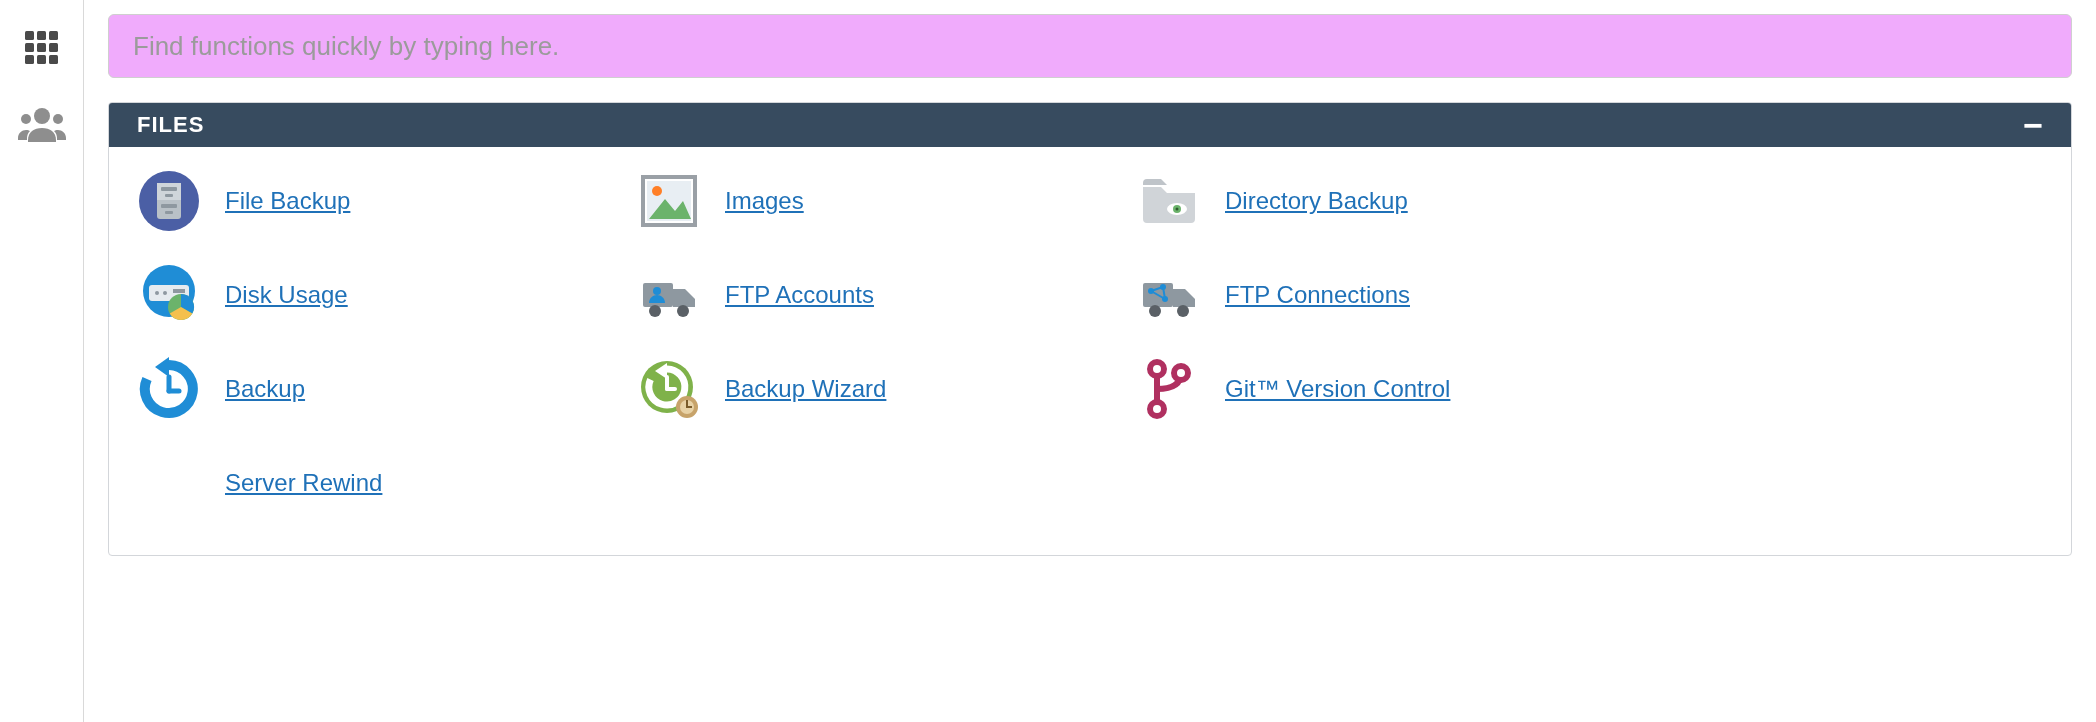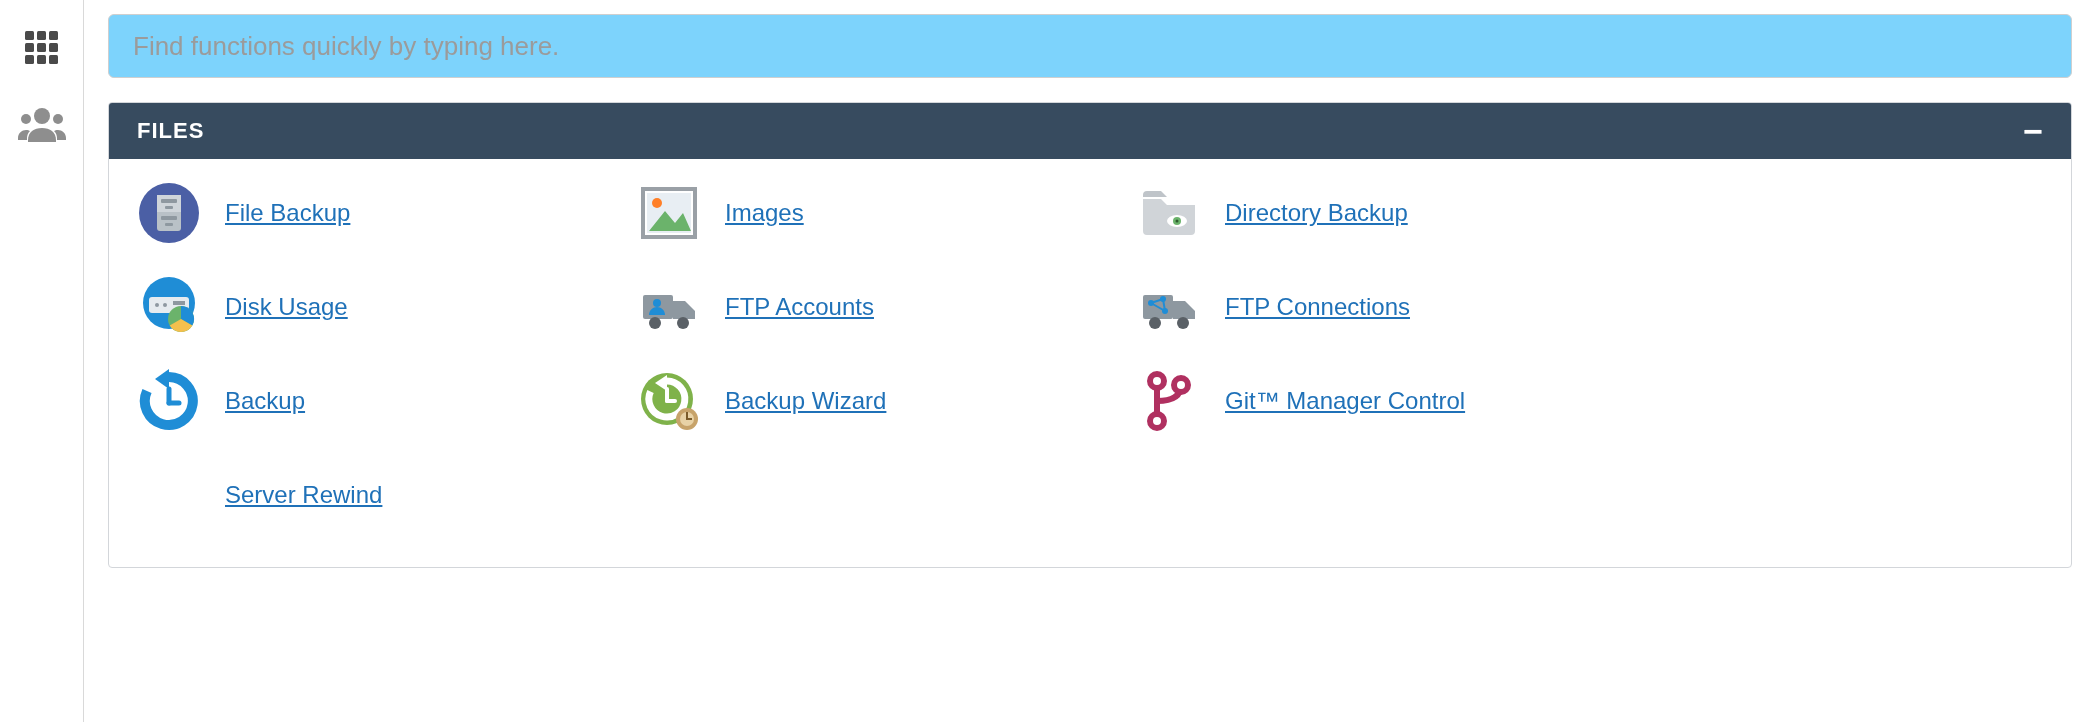--- a/index.html
+++ b/index.html
@@ -43,38 +43,38 @@
   .search-input {
     width: 100%;
     height: 64px;
     border: 1px solid #cfcfcf;
     border-radius: 6px;
     font-size: 26px;
     color: #555;
     padding: 0 24px;
     box-sizing: border-box;
     outline: none;
-    background: #7dd3fc;
+    background: #f0abfc;
   }
   .search-input::placeholder { color: #9b9b9b; }
   .panel {
     margin-top: 24px;
     border: 1px solid #d3d6da;
     border-radius: 4px;
     overflow: hidden;
     background: #fff;
   }
   .panel-header {
     background: #374b5f;
     color: #fff;
     display: flex;
     align-items: center;
     justify-content: space-between;
     padding: 0 28px;
-    height: 56px;
+    height: 44px;
     cursor: pointer;
   }
   .panel-title {
     font-size: 22px;
     font-weight: 700;
     letter-spacing: 1px;
   }
   .collapse-glyph {
     font-weight: 700;
     font-size: 34px;
@@ -279,21 +279,21 @@
         <div class="app-item">
           <span class="app-icon">
             <svg width="64" height="64" viewBox="0 0 64 64">
               <line x1="20" y1="12" x2="20" y2="52" stroke="#b03060" stroke-width="6"></line>
               <path d="M20 32c14 0 24-4 24-16" fill="none" stroke="#b03060" stroke-width="6"></path>
               <circle cx="20" cy="12" r="7" fill="#fff" stroke="#b03060" stroke-width="6"></circle>
               <circle cx="20" cy="52" r="7" fill="#fff" stroke="#b03060" stroke-width="6"></circle>
               <circle cx="44" cy="16" r="7" fill="#fff" stroke="#b03060" stroke-width="6"></circle>
             </svg>
           </span>
-          <span class="app-label">Git™ Manager Control</span>
+          <span class="app-label">Git™ Version Control</span>
         </div>
 
         <div class="app-item">
           <span class="app-icon"></span>
           <span class="app-label">Server Rewind</span>
         </div>
 
       </div>
     </div>
   </div>

